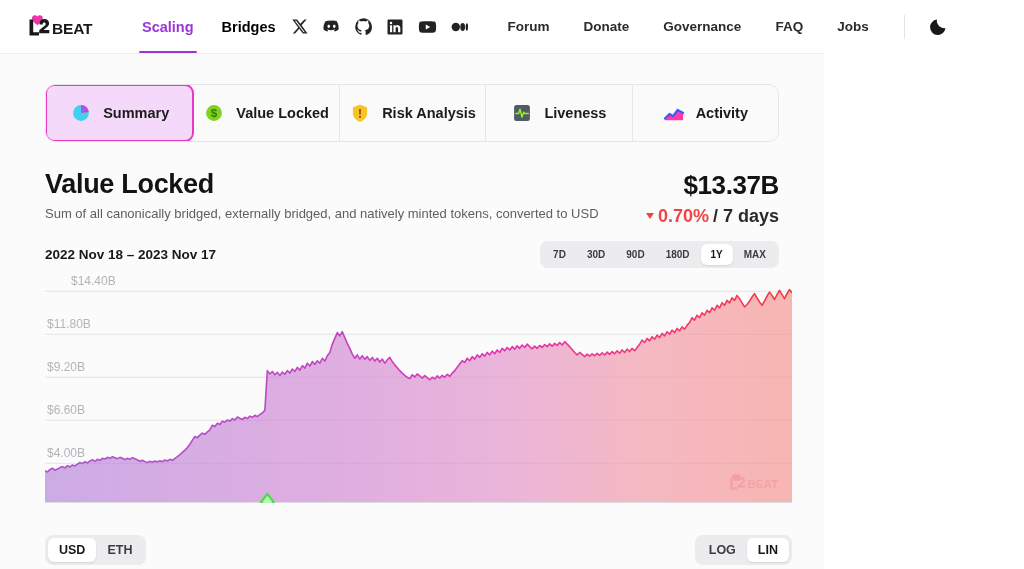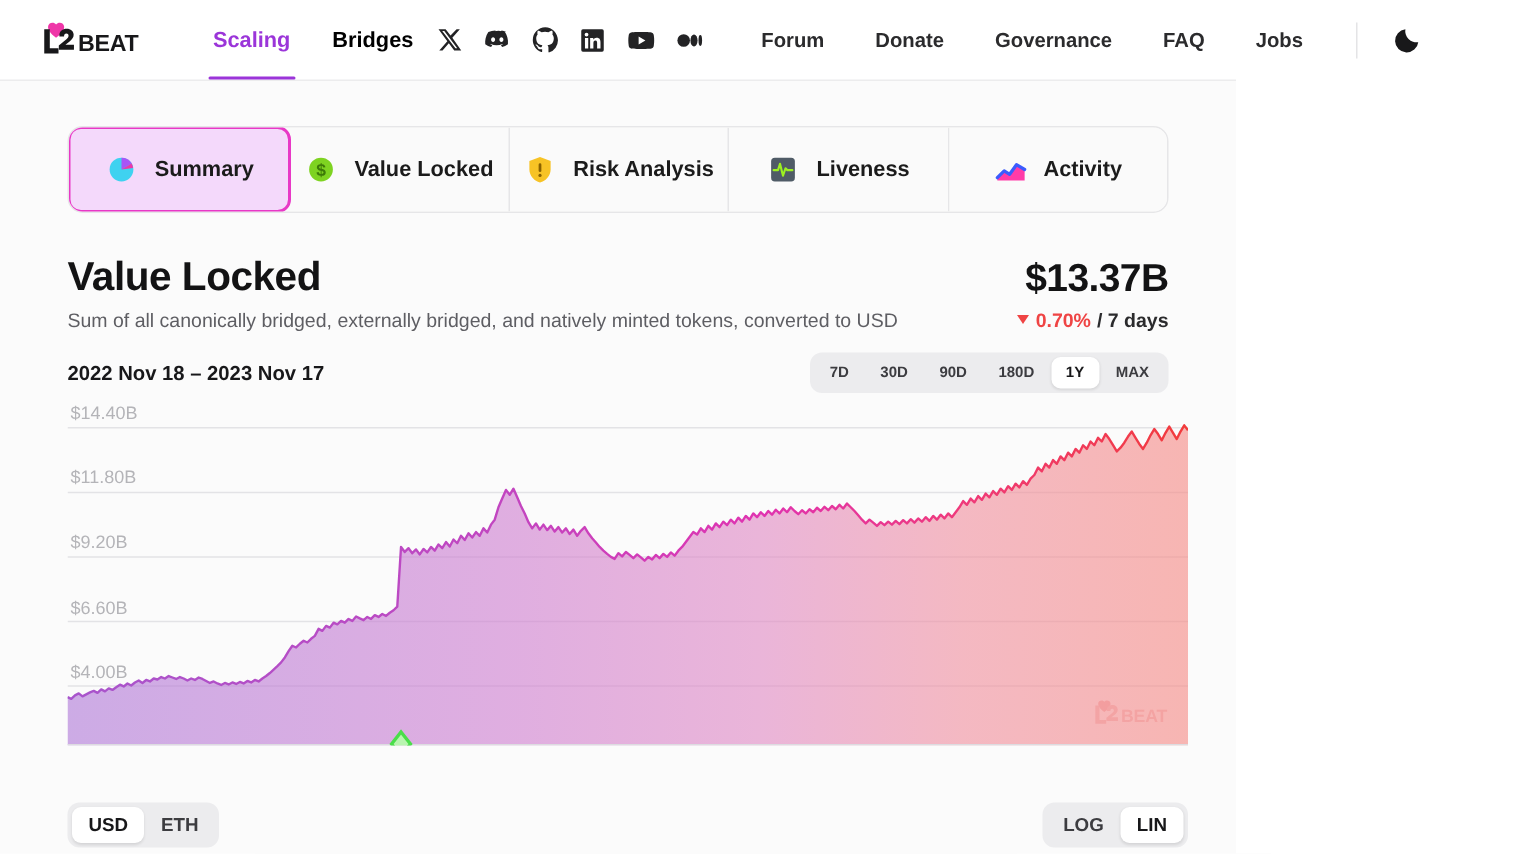--- a/index.html
+++ b/index.html
@@ -63,21 +63,21 @@
   .tab .ticon svg { display:block; }
 
   
   .titlerow {
     padding:27px 45px 0 45px; display:flex; align-items:flex-start; justify-content:space-between;
   }
   .h1 { font-size:27px; font-weight:700; letter-spacing:-0.3px; line-height:1.12; color:#131314; }
   .subtitle { font-size:13px; color:#5e5e63; margin-top:7px; }
   .valblock { text-align:right; padding-top:2px; }
   .bigval { font-size:26px; font-weight:700; letter-spacing:-0.4px; color:#131314; line-height:1.1; }
-  .changerow { font-size:13px; font-weight:700; margin-top:6px; display:flex; align-items:center; justify-content:flex-end; gap:0px; }
+  .changerow { font-size:18px; font-weight:700; margin-top:6px; display:flex; align-items:center; justify-content:flex-end; gap:0px; }
   .caretdown {
     width:0; height:0; border-left:4.5px solid transparent; border-right:4.5px solid transparent;
     border-top:6px solid #ef4444; margin-right:4px; display:inline-block;
   }
   .pct { color:#ef4444; }
   .per { color:#2b2b2d; margin-left:4px; }
 
   
   .rangerow { padding:14px 45px 0 45px; display:flex; align-items:center; justify-content:space-between; }
   .daterange { font-size:13.5px; font-weight:700; color:#18181a; }
@@ -295,21 +295,21 @@
         <line x1="0" x2="947" y1="142.27941176470586" y2="142.27941176470586" stroke="#e3e3e6" stroke-width="1" vector-effect="non-scaling-stroke"></line>
         <line x1="0" x2="947" y1="185.2941176470588" y2="185.2941176470588" stroke="#e3e3e6" stroke-width="1" vector-effect="non-scaling-stroke"></line>
         <path d="M0.00 192.74 L3.17 193.90 L6.33 191.58 L9.50 190.26 L12.67 192.24 L15.84 190.92 L19.00 189.60 L22.17 188.60 L25.34 189.93 L28.51 187.61 L31.67 188.93 L34.84 186.95 L38.01 187.94 L41.17 186.12 L44.34 184.47 L47.51 185.63 L50.68 183.64 L53.84 184.96 L57.01 182.98 L60.18 181.65 L63.34 183.31 L66.51 181.32 L69.68 182.32 L72.85 180.33 L76.01 180.99 L79.18 179.34 L82.35 180.33 L85.52 178.68 L88.68 179.67 L91.85 180.66 L95.02 179.34 L98.18 180.33 L101.35 181.65 L104.52 180.33 L107.69 181.32 L110.85 179.67 L114.02 180.66 L117.19 181.99 L120.35 183.31 L123.52 182.32 L126.69 183.64 L129.86 184.63 L133.02 183.31 L136.19 184.30 L139.36 182.98 L142.53 183.97 L145.69 182.65 L148.86 183.64 L152.03 181.99 L155.19 182.98 L158.36 181.32 L161.53 182.32 L164.70 180.33 L167.86 178.68 L171.03 176.69 L174.20 174.38 L177.36 172.06 L180.53 169.58 L183.70 166.27 L186.87 162.13 L190.03 158.49 L193.20 159.65 L196.37 157.17 L199.54 155.18 L202.70 156.34 L205.87 153.86 L209.04 151.88 L212.20 147.24 L215.37 148.57 L218.54 145.26 L221.71 146.42 L224.87 143.11 L228.04 144.26 L231.21 141.95 L234.37 143.11 L237.54 140.63 L240.71 141.95 L243.88 138.97 L247.04 140.29 L250.21 141.45 L253.38 139.30 L256.55 140.63 L259.71 138.14 L262.88 139.30 L266.05 137.32 L269.21 138.64 L272.38 136.49 L275.55 134.83 L278.72 132.35 L281.88 92.65 L285.05 95.96 L288.22 93.47 L291.38 96.78 L294.55 94.30 L297.72 97.61 L300.89 93.97 L304.05 96.29 L307.22 92.65 L310.39 95.13 L313.56 90.99 L316.72 93.47 L319.89 89.34 L323.06 92.32 L326.22 87.68 L329.39 90.17 L332.56 85.20 L335.73 88.01 L338.89 83.55 L342.06 86.36 L345.23 82.72 L348.39 85.20 L351.56 80.24 L354.73 83.05 L357.90 77.76 L361.06 74.45 L364.23 66.18 L367.40 60.39 L370.57 54.60 L373.73 57.90 L376.90 53.77 L380.07 59.56 L383.23 65.35 L386.40 70.31 L389.57 76.10 L392.74 80.24 L395.90 76.93 L399.07 81.07 L402.24 77.76 L405.40 81.40 L408.57 78.58 L411.74 82.39 L414.91 79.41 L418.07 83.05 L421.24 80.24 L424.41 84.04 L427.58 81.07 L430.74 85.20 L433.91 81.89 L437.08 79.41 L440.24 83.55 L443.41 86.86 L446.58 89.67 L449.75 92.65 L452.91 95.13 L456.08 97.28 L459.25 99.26 L462.41 100.59 L465.58 96.78 L468.75 98.93 L471.92 95.96 L475.08 97.94 L478.25 100.09 L481.42 97.61 L484.59 99.60 L487.75 101.75 L490.92 99.26 L494.09 100.92 L497.25 97.94 L500.42 100.09 L503.59 97.28 L506.76 99.26 L509.92 96.29 L513.09 98.44 L516.26 95.13 L519.42 92.65 L522.59 89.34 L525.76 86.03 L528.93 82.72 L532.09 84.38 L535.26 80.24 L538.43 82.72 L541.60 78.58 L544.76 81.07 L547.93 76.93 L551.10 79.41 L554.26 75.77 L557.43 78.09 L560.60 74.45 L563.77 76.93 L566.93 73.13 L570.10 75.77 L573.27 71.97 L576.43 74.45 L579.60 70.31 L582.77 72.79 L585.94 69.49 L589.10 71.97 L592.27 68.66 L595.44 71.14 L598.61 67.83 L601.77 70.31 L604.94 67.00 L608.11 69.49 L611.27 66.18 L614.44 68.66 L617.61 70.81 L620.78 68.16 L623.94 70.31 L627.11 67.50 L630.28 69.49 L633.44 66.51 L636.61 68.66 L639.78 65.85 L642.95 68.16 L646.11 65.35 L649.28 67.50 L652.45 64.52 L655.62 67.00 L658.78 63.69 L661.95 66.18 L665.12 68.66 L668.28 71.47 L671.45 74.45 L674.62 76.93 L677.79 74.45 L680.95 76.43 L684.12 78.58 L687.29 76.10 L690.45 78.09 L693.62 75.77 L696.79 77.76 L699.96 75.28 L703.12 77.43 L706.29 74.78 L709.46 76.93 L712.63 74.12 L715.79 76.43 L718.96 73.62 L722.13 75.77 L725.29 72.79 L728.46 75.28 L731.63 71.97 L734.80 74.45 L737.96 71.14 L741.13 73.62 L744.30 70.31 L747.46 72.79 L750.63 69.49 L753.80 66.18 L756.97 62.04 L760.13 64.52 L763.30 60.39 L766.47 62.87 L769.64 58.73 L772.80 61.21 L775.97 57.08 L779.14 59.56 L782.30 55.42 L785.47 57.90 L788.64 53.77 L791.81 56.25 L794.97 52.11 L798.14 54.60 L801.31 50.46 L804.47 52.94 L807.64 48.81 L810.81 51.29 L813.98 47.15 L817.14 44.67 L820.31 39.71 L823.48 42.19 L826.65 37.22 L829.81 39.71 L832.98 34.74 L836.15 37.22 L839.31 32.26 L842.48 34.74 L845.65 29.78 L848.82 32.26 L851.98 27.30 L855.15 29.78 L858.32 24.82 L861.48 27.30 L864.65 22.33 L867.82 24.82 L870.99 19.85 L874.15 22.33 L877.32 17.37 L880.49 20.68 L883.66 24.82 L886.82 28.95 L889.99 26.47 L893.16 23.16 L896.32 19.03 L899.49 15.72 L902.66 19.85 L905.83 23.99 L908.99 27.30 L912.16 23.16 L915.33 18.20 L918.49 14.06 L921.66 17.37 L924.83 21.51 L928.00 16.54 L931.16 12.41 L934.33 16.54 L937.50 20.68 L940.67 15.72 L943.83 11.58 L947.00 14.89 L947 225 L0 225 Z" fill="url(#fillGrad)"></path>
         <path d="M0.00 192.74 L3.17 193.90 L6.33 191.58 L9.50 190.26 L12.67 192.24 L15.84 190.92 L19.00 189.60 L22.17 188.60 L25.34 189.93 L28.51 187.61 L31.67 188.93 L34.84 186.95 L38.01 187.94 L41.17 186.12 L44.34 184.47 L47.51 185.63 L50.68 183.64 L53.84 184.96 L57.01 182.98 L60.18 181.65 L63.34 183.31 L66.51 181.32 L69.68 182.32 L72.85 180.33 L76.01 180.99 L79.18 179.34 L82.35 180.33 L85.52 178.68 L88.68 179.67 L91.85 180.66 L95.02 179.34 L98.18 180.33 L101.35 181.65 L104.52 180.33 L107.69 181.32 L110.85 179.67 L114.02 180.66 L117.19 181.99 L120.35 183.31 L123.52 182.32 L126.69 183.64 L129.86 184.63 L133.02 183.31 L136.19 184.30 L139.36 182.98 L142.53 183.97 L145.69 182.65 L148.86 183.64 L152.03 181.99 L155.19 182.98 L158.36 181.32 L161.53 182.32 L164.70 180.33 L167.86 178.68 L171.03 176.69 L174.20 174.38 L177.36 172.06 L180.53 169.58 L183.70 166.27 L186.87 162.13 L190.03 158.49 L193.20 159.65 L196.37 157.17 L199.54 155.18 L202.70 156.34 L205.87 153.86 L209.04 151.88 L212.20 147.24 L215.37 148.57 L218.54 145.26 L221.71 146.42 L224.87 143.11 L228.04 144.26 L231.21 141.95 L234.37 143.11 L237.54 140.63 L240.71 141.95 L243.88 138.97 L247.04 140.29 L250.21 141.45 L253.38 139.30 L256.55 140.63 L259.71 138.14 L262.88 139.30 L266.05 137.32 L269.21 138.64 L272.38 136.49 L275.55 134.83 L278.72 132.35 L281.88 92.65 L285.05 95.96 L288.22 93.47 L291.38 96.78 L294.55 94.30 L297.72 97.61 L300.89 93.97 L304.05 96.29 L307.22 92.65 L310.39 95.13 L313.56 90.99 L316.72 93.47 L319.89 89.34 L323.06 92.32 L326.22 87.68 L329.39 90.17 L332.56 85.20 L335.73 88.01 L338.89 83.55 L342.06 86.36 L345.23 82.72 L348.39 85.20 L351.56 80.24 L354.73 83.05 L357.90 77.76 L361.06 74.45 L364.23 66.18 L367.40 60.39 L370.57 54.60 L373.73 57.90 L376.90 53.77 L380.07 59.56 L383.23 65.35 L386.40 70.31 L389.57 76.10 L392.74 80.24 L395.90 76.93 L399.07 81.07 L402.24 77.76 L405.40 81.40 L408.57 78.58 L411.74 82.39 L414.91 79.41 L418.07 83.05 L421.24 80.24 L424.41 84.04 L427.58 81.07 L430.74 85.20 L433.91 81.89 L437.08 79.41 L440.24 83.55 L443.41 86.86 L446.58 89.67 L449.75 92.65 L452.91 95.13 L456.08 97.28 L459.25 99.26 L462.41 100.59 L465.58 96.78 L468.75 98.93 L471.92 95.96 L475.08 97.94 L478.25 100.09 L481.42 97.61 L484.59 99.60 L487.75 101.75 L490.92 99.26 L494.09 100.92 L497.25 97.94 L500.42 100.09 L503.59 97.28 L506.76 99.26 L509.92 96.29 L513.09 98.44 L516.26 95.13 L519.42 92.65 L522.59 89.34 L525.76 86.03 L528.93 82.72 L532.09 84.38 L535.26 80.24 L538.43 82.72 L541.60 78.58 L544.76 81.07 L547.93 76.93 L551.10 79.41 L554.26 75.77 L557.43 78.09 L560.60 74.45 L563.77 76.93 L566.93 73.13 L570.10 75.77 L573.27 71.97 L576.43 74.45 L579.60 70.31 L582.77 72.79 L585.94 69.49 L589.10 71.97 L592.27 68.66 L595.44 71.14 L598.61 67.83 L601.77 70.31 L604.94 67.00 L608.11 69.49 L611.27 66.18 L614.44 68.66 L617.61 70.81 L620.78 68.16 L623.94 70.31 L627.11 67.50 L630.28 69.49 L633.44 66.51 L636.61 68.66 L639.78 65.85 L642.95 68.16 L646.11 65.35 L649.28 67.50 L652.45 64.52 L655.62 67.00 L658.78 63.69 L661.95 66.18 L665.12 68.66 L668.28 71.47 L671.45 74.45 L674.62 76.93 L677.79 74.45 L680.95 76.43 L684.12 78.58 L687.29 76.10 L690.45 78.09 L693.62 75.77 L696.79 77.76 L699.96 75.28 L703.12 77.43 L706.29 74.78 L709.46 76.93 L712.63 74.12 L715.79 76.43 L718.96 73.62 L722.13 75.77 L725.29 72.79 L728.46 75.28 L731.63 71.97 L734.80 74.45 L737.96 71.14 L741.13 73.62 L744.30 70.31 L747.46 72.79 L750.63 69.49 L753.80 66.18 L756.97 62.04 L760.13 64.52 L763.30 60.39 L766.47 62.87 L769.64 58.73 L772.80 61.21 L775.97 57.08 L779.14 59.56 L782.30 55.42 L785.47 57.90 L788.64 53.77 L791.81 56.25 L794.97 52.11 L798.14 54.60 L801.31 50.46 L804.47 52.94 L807.64 48.81 L810.81 51.29 L813.98 47.15 L817.14 44.67 L820.31 39.71 L823.48 42.19 L826.65 37.22 L829.81 39.71 L832.98 34.74 L836.15 37.22 L839.31 32.26 L842.48 34.74 L845.65 29.78 L848.82 32.26 L851.98 27.30 L855.15 29.78 L858.32 24.82 L861.48 27.30 L864.65 22.33 L867.82 24.82 L870.99 19.85 L874.15 22.33 L877.32 17.37 L880.49 20.68 L883.66 24.82 L886.82 28.95 L889.99 26.47 L893.16 23.16 L896.32 19.03 L899.49 15.72 L902.66 19.85 L905.83 23.99 L908.99 27.30 L912.16 23.16 L915.33 18.20 L918.49 14.06 L921.66 17.37 L924.83 21.51 L928.00 16.54 L931.16 12.41 L934.33 16.54 L937.50 20.68 L940.67 15.72 L943.83 11.58 L947.00 14.89 " fill="none" stroke="url(#lineGrad)" stroke-width="1.6" vector-effect="non-scaling-stroke" stroke-linejoin="round"></path>
         <line x1="0" x2="947" y1="224.5" y2="224.5" stroke="#dcdce0" stroke-width="1" vector-effect="non-scaling-stroke"></line>
         <g>
           <path d="M281.8829431438127 216 L289.8829431438127 224 L281.8829431438127 232 L273.8829431438127 224 Z" fill="#b9f5b0" stroke="#4ade4a" stroke-width="2.2" vector-effect="non-scaling-stroke"></path>
         </g>
       </svg>
     <div class="ylabels" id="ylabels">
-        <div class="ylab" style="top: -3.76471px;">$14.40B</div>
+        <div class="ylab" style="top: -3.76471px; margin-left: 24px;">$14.40B</div>
         <div class="ylab" style="top: 39.25px;">$11.80B</div>
         <div class="ylab" style="top: 82.2647px;">$9.20B</div>
         <div class="ylab" style="top: 125.279px;">$6.60B</div>
         <div class="ylab" style="top: 168.294px;">$4.00B</div>
       </div>
     <div class="watermark">
       <svg width="58" height="20" viewBox="0 0 76 26" aria-hidden="true">
         <path d="M8 4 C8 1.2 11.8 0.2 13.4 2.4 C15 0.2 18.8 1.2 18.8 4 C18.8 7.6 13.4 11.2 13.4 11.2 C13.4 11.2 8 7.6 8 4 Z" fill="#f07d7d"></path>
         <path d="M5.5 5.5 L9.2 5.5 L9.2 18.2 L15.0 18.2 L15.0 21.6 L5.5 21.6 Z" fill="#f08a8a"></path>
         <path d="M15.6 9.4 C15.6 6.6 17.8 5.1 20.4 5.1 C23.2 5.1 25.1 6.8 25.1 9.2 C25.1 11.0 24.1 12.3 22.2 13.8 L19.6 15.9 L25.3 15.9 L25.3 19.2 L15.2 19.2 L15.2 16.3 L20.3 12.1 C21.3 11.3 21.7 10.7 21.7 9.9 C21.7 9.0 21.1 8.4 20.2 8.4 C19.3 8.4 18.7 9.0 18.7 10.1 L18.7 10.4 L15.6 10.4 Z" fill="#f08a8a"></path>

